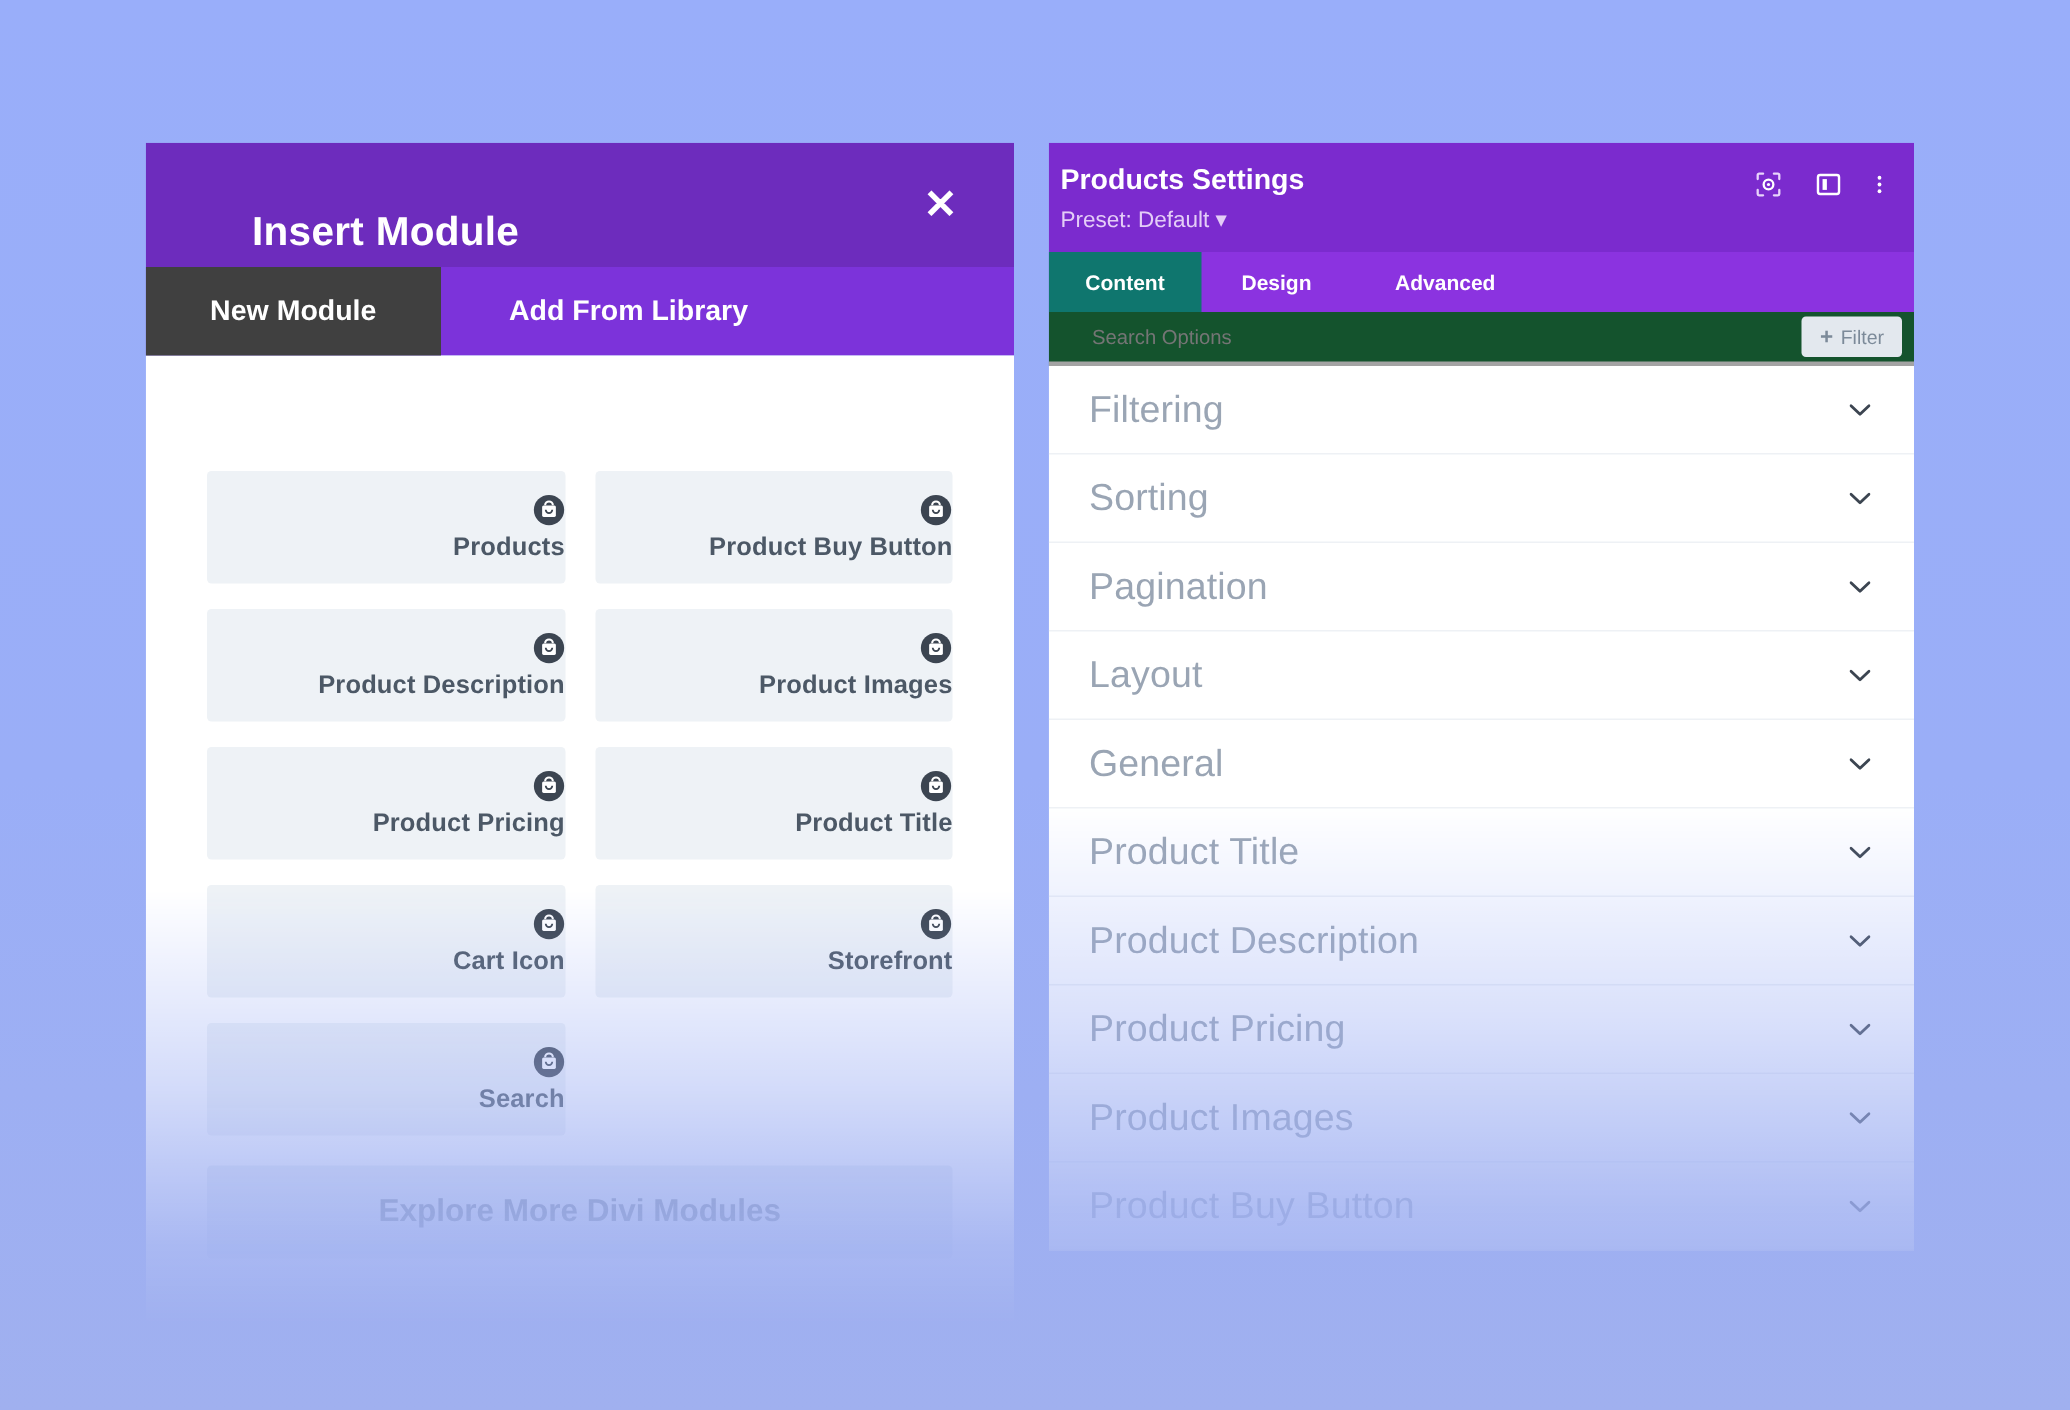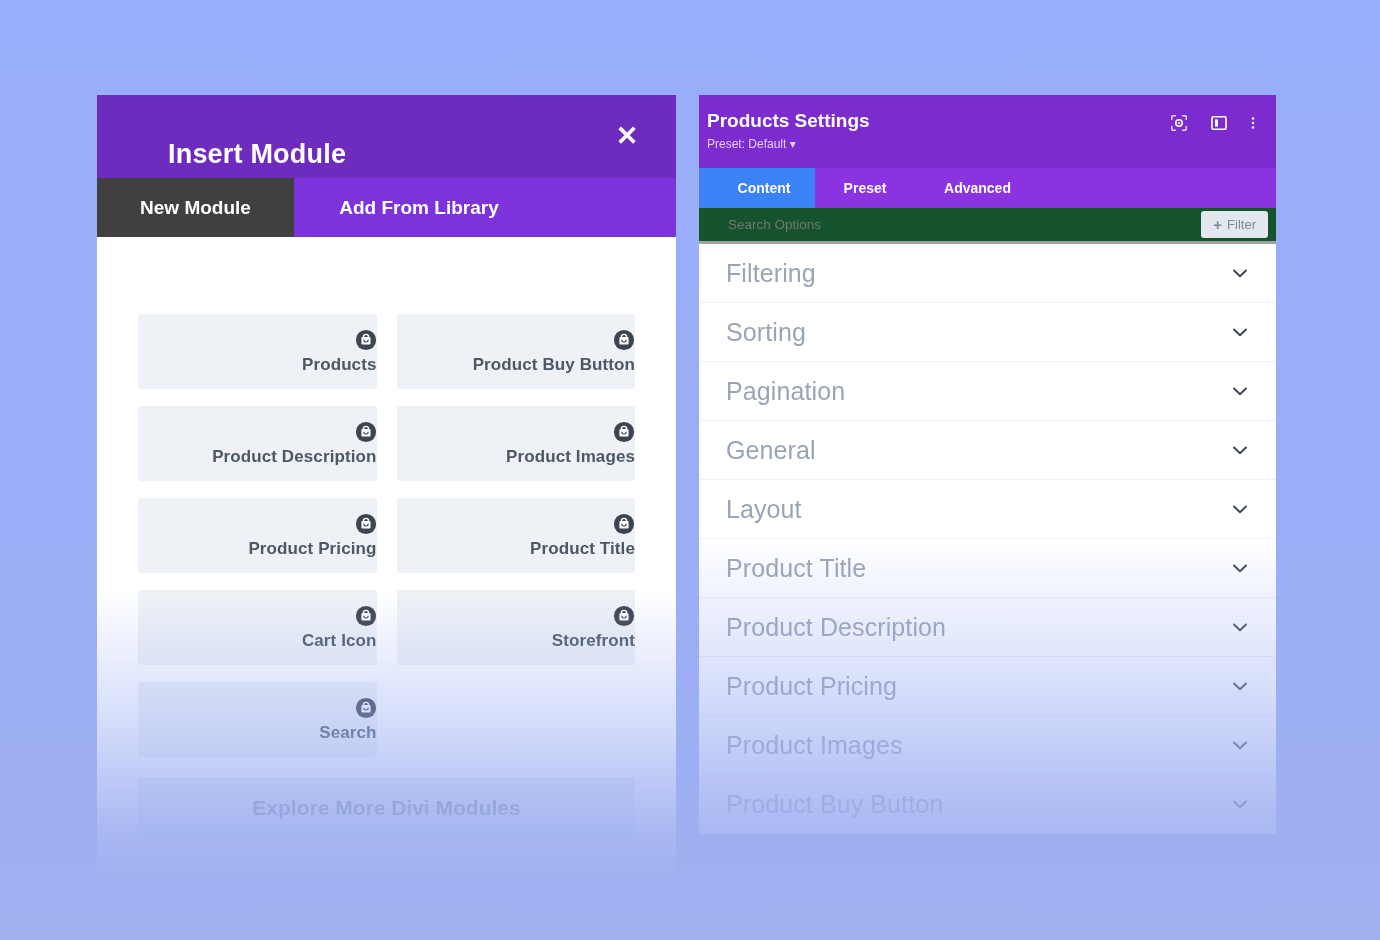--- a/index.html
+++ b/index.html
@@ -161,21 +161,21 @@
     align-items: flex-start;
   }
   .ps-title {
     color: #ffffff;
     font-size: 19px;
     font-weight: bold;
     line-height: 1.25;
   }
   .ps-preset {
     color: #e4cdf7;
-    font-size: 12px;
+    font-size: 15px;
     margin-top: 4px;
     cursor: pointer;
   }
   .ps-header-icons { display: flex; align-items: center; gap: 22px; margin-top: 5px; }
   .ps-hicon { width: 18px; height: 18px; cursor: pointer; display: block; }
   .ps-hicon.kebab { width: 6px; }
 
   .ps-tabs {
     height: 40px;
     background: #8b33e0;
@@ -184,21 +184,21 @@
   }
   .ps-tab {
     display: flex;
     align-items: center;
     justify-content: center;
     color: #ffffff;
     font-size: 14px;
     font-weight: bold;
     cursor: pointer;
   }
-  .ps-tab.active { background: #3b82f6; padding-left: 14px; }
+  .ps-tab.active { background: #0f766e; }
   .ps-tab.t0 { width: 102px; }
   .ps-tab.t1 { width: 100px; }
   .ps-tab.t2 { width: 125px; }
 
   .ps-searchbar {
     height: 36px;
     background: #14532d;
     display: flex;
     align-items: center;
     justify-content: space-between;
@@ -394,21 +394,21 @@
         <circle cx="3" cy="15" r="1.4" fill="#ffffff"></circle>
       </svg>
     </div>
   </div>
 
   <div class="ps-tabs">
     <div class="ps-tab t0 active">
       <span>Content</span>
     </div>
     <div class="ps-tab t1">
-      <span>Preset</span>
+      <span>Design</span>
     </div>
     <div class="ps-tab t2">
       <span>Advanced</span>
     </div>
   </div>
 
   <div class="ps-searchbar">
     <input class="ps-searchbar-input" type="text" placeholder="Search Options" style="">
     <div class="ps-filter-btn">
       <span class="ps-filter-plus">+</span>
@@ -433,34 +433,34 @@
     </div>
 
     <div class="ps-row">
       <span class="ps-row-label">Pagination</span>
       <svg class="ps-chevron" viewBox="0 0 14 9">
           <path d="M1 1.5 7 7.2 13 1.5" fill="none" stroke="#3c4551" stroke-width="1.9" stroke-linecap="round" stroke-linejoin="round"></path>
         </svg>
     </div>
 
     <div class="ps-row">
+      <span class="ps-row-label">Layout</span>
+      <svg class="ps-chevron" viewBox="0 0 14 9">
+          <path d="M1 1.5 7 7.2 13 1.5" fill="none" stroke="#3c4551" stroke-width="1.9" stroke-linecap="round" stroke-linejoin="round"></path>
+        </svg>
+    </div>
+
+    <div class="ps-row">
       <span class="ps-row-label">General</span>
       <svg class="ps-chevron" viewBox="0 0 14 9">
           <path d="M1 1.5 7 7.2 13 1.5" fill="none" stroke="#3c4551" stroke-width="1.9" stroke-linecap="round" stroke-linejoin="round"></path>
         </svg>
     </div>
 
     <div class="ps-row">
-      <span class="ps-row-label">Layout</span>
-      <svg class="ps-chevron" viewBox="0 0 14 9">
-          <path d="M1 1.5 7 7.2 13 1.5" fill="none" stroke="#3c4551" stroke-width="1.9" stroke-linecap="round" stroke-linejoin="round"></path>
-        </svg>
-    </div>
-
-    <div class="ps-row">
       <span class="ps-row-label">Product Title</span>
       <svg class="ps-chevron" viewBox="0 0 14 9">
           <path d="M1 1.5 7 7.2 13 1.5" fill="none" stroke="#3c4551" stroke-width="1.9" stroke-linecap="round" stroke-linejoin="round"></path>
         </svg>
     </div>
 
     <div class="ps-row">
       <span class="ps-row-label">Product Description</span>
       <svg class="ps-chevron" viewBox="0 0 14 9">
           <path d="M1 1.5 7 7.2 13 1.5" fill="none" stroke="#3c4551" stroke-width="1.9" stroke-linecap="round" stroke-linejoin="round"></path>

